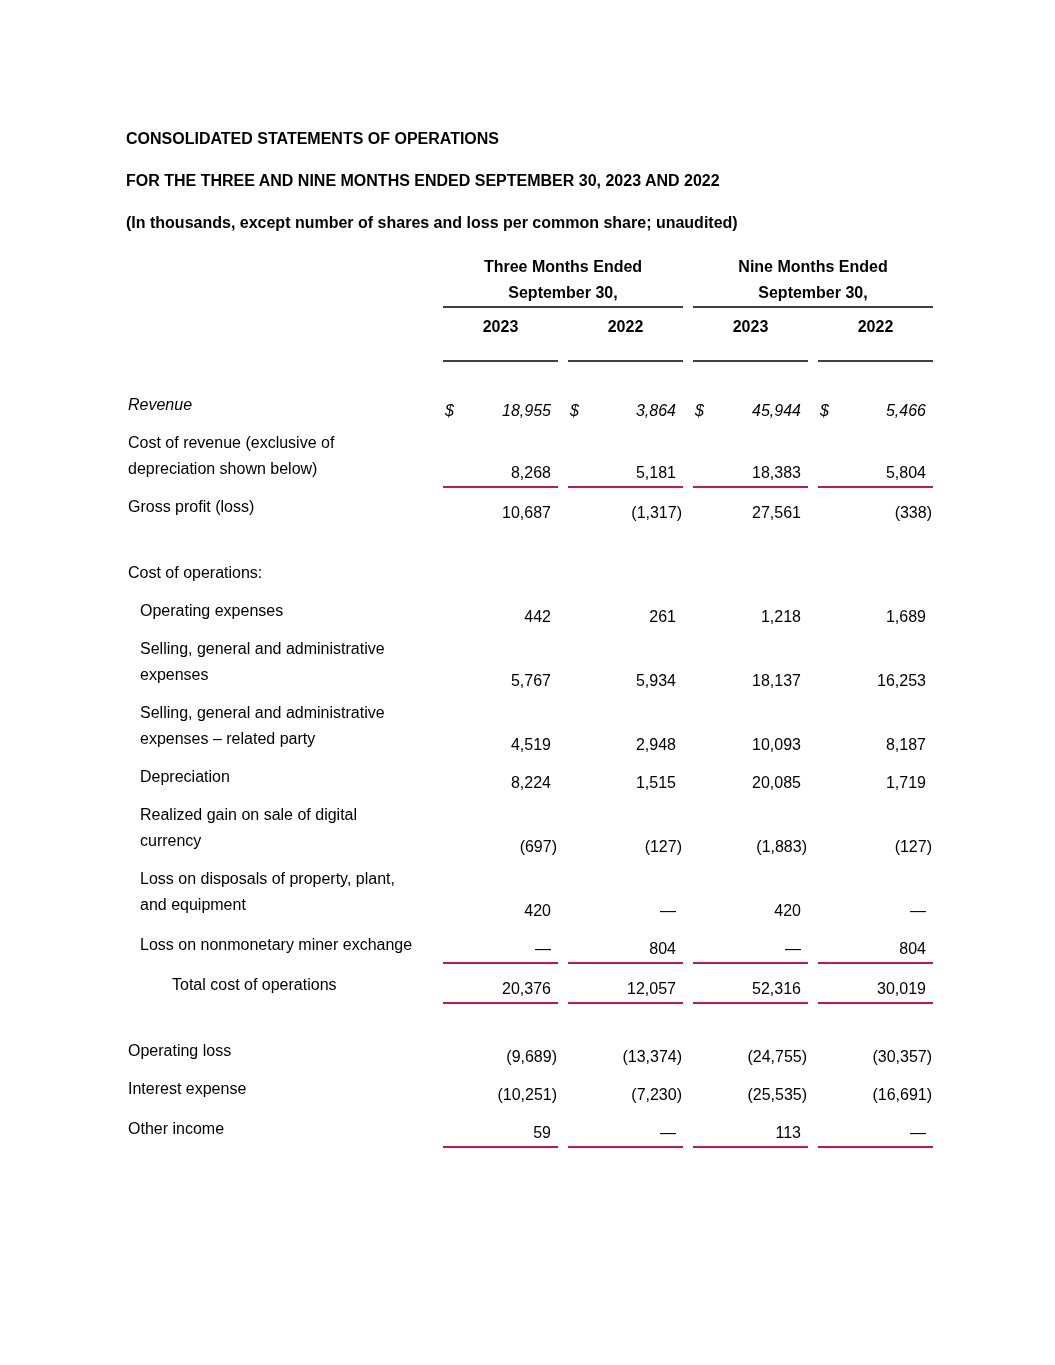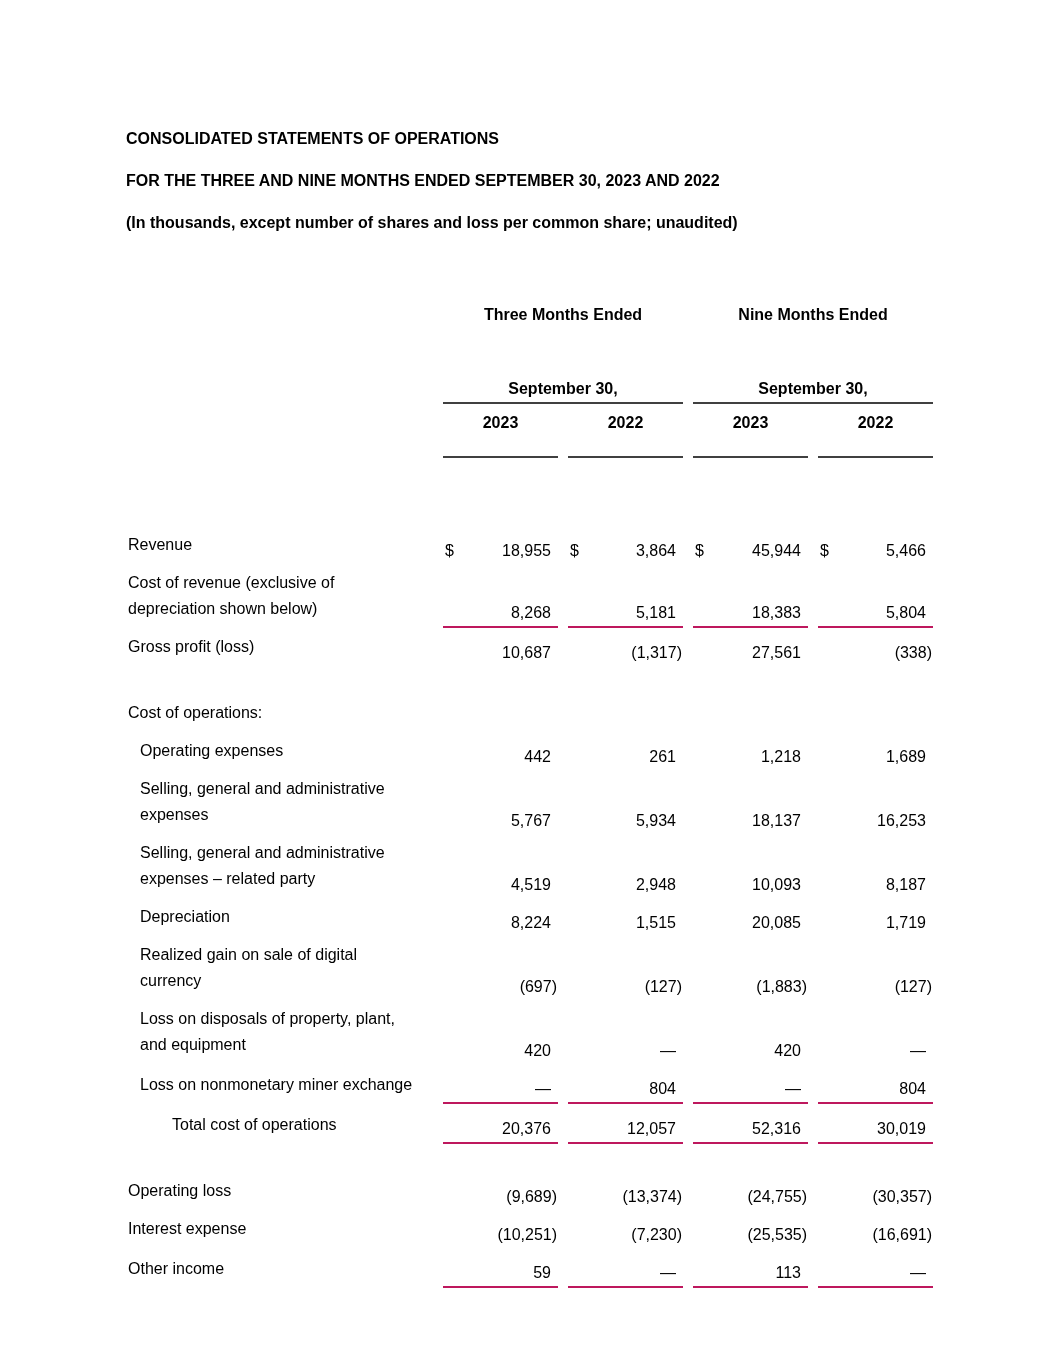--- a/index.html
+++ b/index.html
@@ -31,21 +31,21 @@
     margin-top: 16px;
   }
   .label-spacer { width: 307px; flex: 0 0 307px; }
   .grp {
     width: 240px; flex: 0 0 240px;
     text-align: center;
     font-weight: bold;
     line-height: 26px;
     border-bottom: 2px solid #404040;
   }
-  .grp div { white-space: nowrap; margin-top: 48px; }
+  .grp div { white-space: nowrap; }
   .year-row {
     display: flex;
     column-gap: 10px;
     margin-top: 6px;
   }
   .year {
     width: 115px; flex: 0 0 115px;
     text-align: center;
     font-weight: bold;
     line-height: 26px;
@@ -54,21 +54,21 @@
     box-sizing: border-box;
   }
   
   .rows { }
   .row {
     display: flex;
     column-gap: 10px;
     align-items: flex-end;
     margin-top: 12px;
   }
-  .rows .row:first-child { margin-top: 80px; }
+  .rows .row:first-child { margin-top: 36px; font-style: italic; }
   .row.gap { margin-top: 40px; }
   .row .label {
     width: 307px; flex: 0 0 307px;
     line-height: 26px;
     position: relative;
     top: -6px;
     padding-left: 2px;
     box-sizing: border-box;
   }
   .row .label div { white-space: nowrap; }

